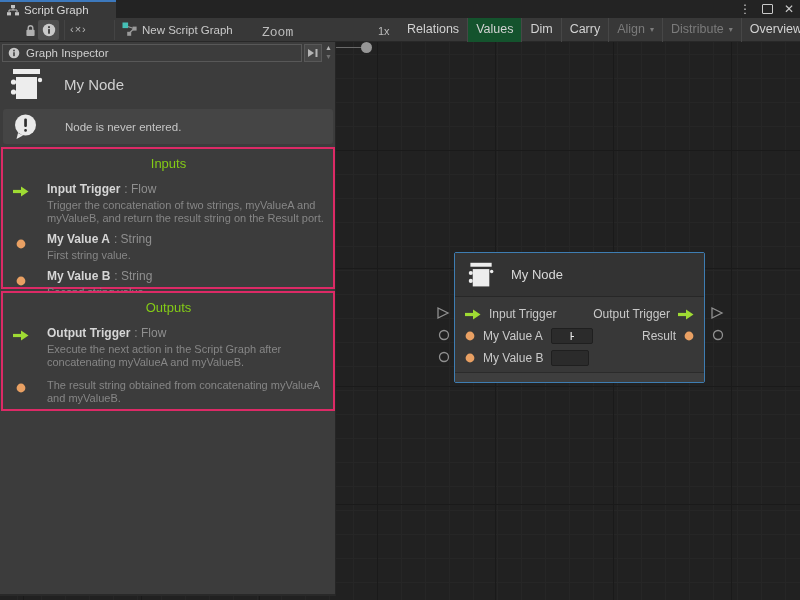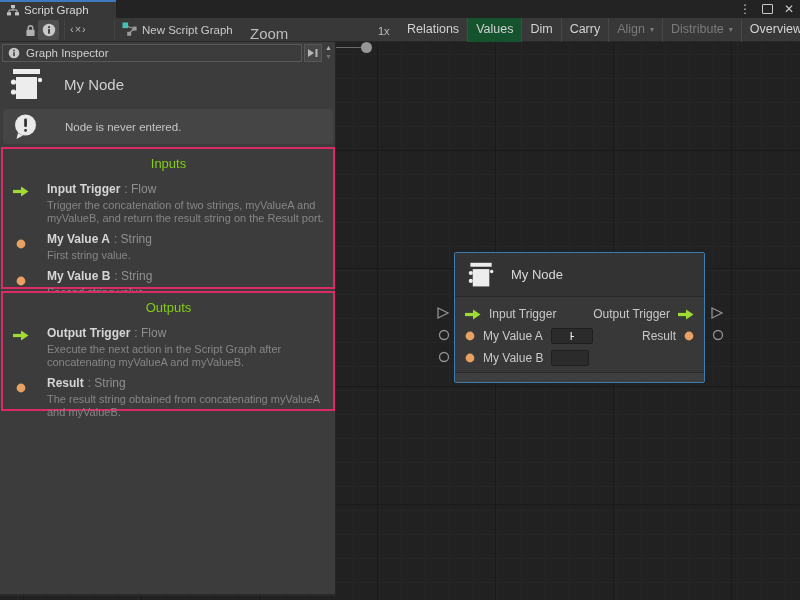--- a/index.html
+++ b/index.html
@@ -31,21 +31,21 @@
   
   .toolbar { position:absolute; left:0; top:18px; width:800px; height:24px; background:#383838;
              border-bottom:1px solid #282828; }
   .tb-sep { position:absolute; top:2px; width:1px; height:20px; background:#444; }
   .tb-lock { position:absolute; left:25px; top:5px; }
   .tb-info { position:absolute; left:38px; top:2px; width:21px; height:20px; background:#4e4e4e;
              border-radius:2px; display:flex; align-items:center; justify-content:center; }
   .tb-code { position:absolute; left:70px; top:5px; font-size:11px; letter-spacing:1px; color:#b5b5b5; }
   .tb-newgraph { position:absolute; left:122px; top:4px; display:flex; align-items:flex-end; gap:4px;
                  font-size:11.5px; color:#c9c9c9; }
-  .tb-zoomlbl { position:absolute; left:250px; top:7px; font-size:15px; color:#bdbdbd; }
+  .tb-zoomlbl { position:absolute; left:262px; top:7px; font-size:13px; color:#bdbdbd;font-family:Liberation Mono, monospace; }
   .tb-zoomtrack { position:absolute; left:288px; top:29px; width:82px; height:1px; background:#6a6a6a; }
   .tb-zoomhandle { position:absolute; left:361px; top:24px; width:11px; height:11px;
                    border-radius:50%; background:#969696; }
   .tb-zoomval { position:absolute; left:378px; top:7px; font-size:11px; color:#bdbdbd; }
   .tb-buttons { position:absolute; left:399px; top:0; width:401px; height:24px; display:flex; overflow:hidden; }
   .tb-btn { padding:0 8px; line-height:22px; font-size:12.5px; color:#d2d2d2;
             border-left:1px solid #474747; white-space:nowrap; }
   .tb-btn:first-child { border-left:none; }
   .tb-btn.active { background:#14532d; }
   .tb-btn.disabled { color:#7b7b7b; }
@@ -266,21 +266,20 @@
       </div>
     </div>
 
     <div class="port">
       <span class="picon dot">
         <svg width="10" height="10" viewBox="0 0 10 10">
             <circle cx="5" cy="5" r="4.4" fill="#e9a063"></circle>
           </svg>
       </span>
       <div>
-        <div class="pname"><span>Result</span><span class="ptype">: String</span></div>
         <div class="pdesc">The result string obtained from concatenating myValueA and myValueB.</div>
       </div>
     </div>
   </div>
 </div>
 
 <div class="gnode">
   <div class="gnode-header">
     <svg width="30" height="26" viewBox="0 0 38 33">
       <rect x="3" y="1" width="27" height="5" fill="#ededed"></rect>

